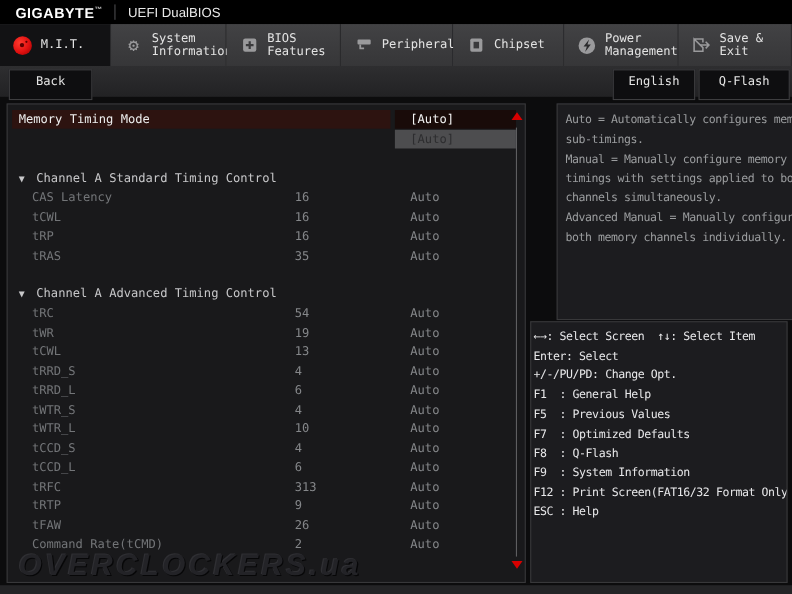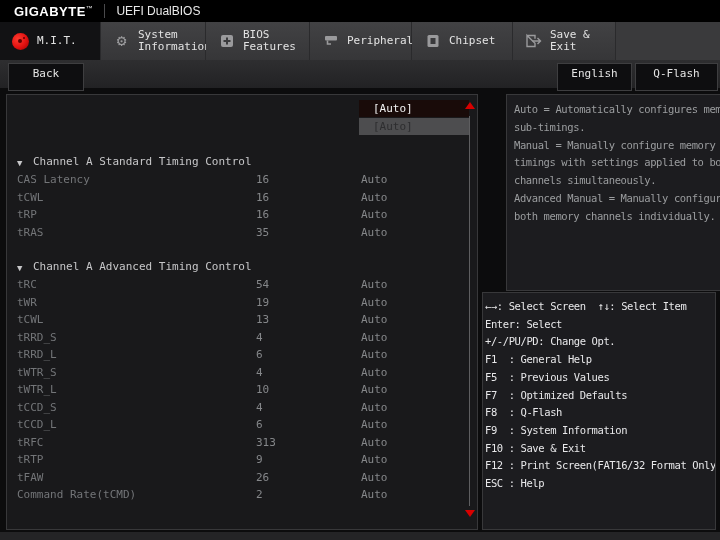--- a/index.html
+++ b/index.html
@@ -40,21 +40,21 @@
   .btn-lang{left:557px;width:75px;}
   .btn-qflash{left:635px;width:83px;}
 
   
   .pane{position:absolute;left:6px;top:94px;width:472px;height:436px;box-sizing:border-box;
         background:#19191b;border:1px solid #38383a;font-size:11px;}
   .prow{position:relative;height:18px;}
   .prow .plbl{position:absolute;left:10px;top:0;line-height:17px;color:#737578;}
   .prow .pval{position:absolute;left:249px;top:0;line-height:17px;color:#85878a;}
   .prow .pmode{position:absolute;left:354px;top:0;line-height:17px;color:#85878a;text-align:right;}
-  .prow.adv{height:17.5px;}
+  .prow.adv{height:17.5px;margin-left:12px;}
   .lblbar{position:absolute;left:4px;top:0;width:344px;height:17px;line-height:17px;
           padding-left:6px;box-sizing:border-box;background:#2d1310;color:#ededed;}
   .valbox{position:absolute;left:352px;top:0;width:110px;height:17px;line-height:17px;
           padding-left:14px;box-sizing:border-box;}
   .valbox.vsel{background:#190b09;color:#f2f2f2;}
   .valbox.vdim{background:#4d4d4f;color:#2d2d2f;}
   .spacer17{height:17px;}
   .sechdr{position:relative;height:18px;line-height:18px;color:#c7c7c9;}
   .sechdr .mark{position:absolute;left:10px;font-size:9px;top:1px;}
   .sechdr .stitle{position:absolute;left:26px;}
@@ -130,40 +130,51 @@
       </div>
       <div class="tab" style="width: 101px;">
         <span class="ticon">
           <svg width="16" height="16" viewBox="0 0 16 16">
             <rect x="2.5" y="2" width="11" height="12" rx="1.5" fill="#9a9a9c"></rect>
             <rect x="5.5" y="5" width="5" height="6" fill="#3a3a3c"></rect>
           </svg>
         </span>
         <span class="tlabel">Chipset</span>
       </div>
+      <div class="tab" style="width: 104px;">
+        <span class="ticon">
+          <svg width="17" height="17" viewBox="0 0 17 17">
+            <circle cx="8.5" cy="8.5" r="7.5" fill="#9a9a9c"></circle>
+            <path d="M10.5 2.8 5.5 9.2h3l-1.6 5 5.2-6.8h-3z" fill="#2b2b2d"></path>
+          </svg>
+        </span>
+        <span class="tlabel">Power
+Management</span>
+      </div>
       <div class="tab" style="width: 103px;">
         <span class="ticon">
           <svg width="19" height="16" viewBox="0 0 19 16">
             <path d="M3 2.5h8v3.2m0 4.6v3.2H3v-11z" stroke="#9a9a9c" stroke-width="1.4" fill="none"></path>
             <path d="M8.5 8h8m-3-3 3 3-3 3" stroke="#9a9a9c" stroke-width="1.4" fill="none"></path>
           </svg>
         </span>
         <span class="tlabel">Save &amp; Exit</span>
       </div>
     </div>
 
   <div class="toolbar">
     <div class="btn btn-back">Back</div>
     <div class="btn btn-qflash">Q-Flash</div>
     <div class="btn btn-lang">English</div>
   </div>
 
   <div class="pane">
     <div id="rows" style="padding-top:5px;">
         <div class="prow">
+          <span class="lblbar">Memory Timing Mode</span>
           <span class="valbox vsel">[Auto]</span>
         </div>
         <div class="prow">
           <span class="valbox vdim">[Auto]</span>
         </div>
         <div class="spacer17"></div>
         <div class="sechdr">
           <span class="mark">▼</span>
           <span class="stitle">Channel A Standard Timing Control</span>
         </div>
@@ -251,20 +262,21 @@
           <span class="plbl">tFAW</span>
           <span class="pval">26</span>
           <span class="pmode">Auto</span>
         </div>
         <div class="prow adv">
           <span class="plbl">Command Rate(tCMD)</span>
           <span class="pval">2</span>
           <span class="pmode">Auto</span>
         </div>
       </div>
+    <div class="watermark">OVERCLOCKERS.ua</div>
     <div class="scroll-track"></div>
     <div class="tri tri-up"></div>
     <div class="tri tri-down"></div>
   </div>
 
   <div class="helpbox">
     <div class="helptext">Auto = Automatically configures memory
 sub-timings.
 Manual = Manually configure memory sub
 timings with settings applied to both
@@ -276,19 +288,18 @@
   <div class="keysbox" id="keysbox">
     <div class="pad"></div>
   <div class="keyline">←→: Select Screen  ↑↓: Select Item</div>
       <div class="keyline">Enter: Select</div>
       <div class="keyline">+/-/PU/PD: Change Opt.</div>
       <div class="keyline">F1  : General Help</div>
       <div class="keyline">F5  : Previous Values</div>
       <div class="keyline">F7  : Optimized Defaults</div>
       <div class="keyline">F8  : Q-Flash</div>
       <div class="keyline">F9  : System Information</div>
-      <div class="keyline">F10 : Save &amp; Exit</div>
       <div class="keyline">F12 : Print Screen(FAT16/32 Format Only)</div>
       <div class="keyline">ESC : Help</div>
     </div>
 
   <div class="bottomstrip"></div>
 </div>
 
 </body></html>

